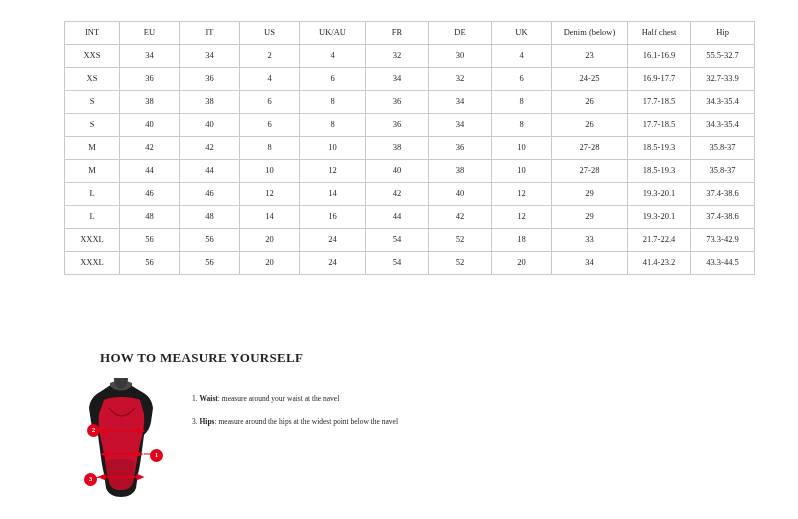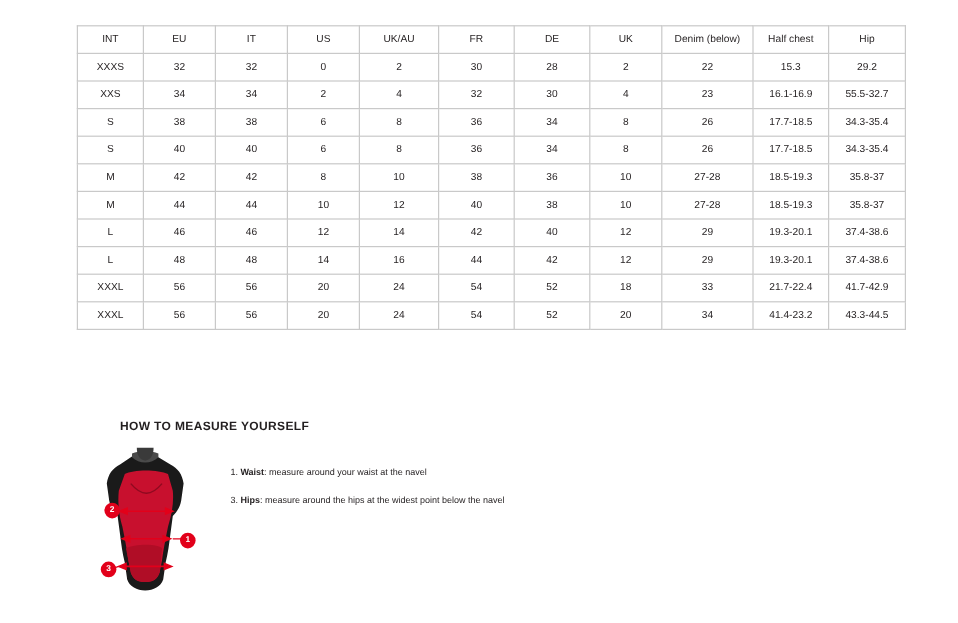--- a/index.html
+++ b/index.html
@@ -11,21 +11,21 @@
     width: 798px;
     height: 519px;
     font-family: "Liberation Sans", sans-serif;
     color: #231f20;
     position: relative;
     overflow: hidden;
   }
   .page {
     position: absolute;
     left: 0; top: 0;
-    width: 662px; height: 519px;
+    width: 662px; height: 519px; font-family: Liberation Serif, serif;
   }
   
   .size-table-wrap {
     position: absolute;
     left: 64px;
     top: 21px;
     width: 670px;
   }
   table.size-table {
     border-collapse: collapse;
@@ -60,21 +60,21 @@
   col.c-hip    { width: 64px; }
 
   
   .measure-section {
     position: absolute;
     left: 64px;
     top: 350px;
     width: 670px;
   }
   .measure-title {
-    font-size: 10px;
+    font-size: 13px;
     font-weight: bold;
     letter-spacing: 0.3px;
     color: #231f20;
     margin-bottom: 12px;
     padding-left: 36px;
   }
   .measure-body {
     position: relative;
     display: flex;
     align-items: flex-start;
@@ -147,44 +147,44 @@
           <th>FR</th>
           <th>DE</th>
           <th>UK</th>
           <th>Denim (below)</th>
           <th>Half chest</th>
           <th>Hip</th>
         </tr>
       </thead>
       <tbody>
         <tr>
-          <td>XXXS</td>
-          <td>32</td>
-          <td>32</td>
-          <td>0</td>
-          <td>2</td>
-          <td>30</td>
-          <td>28</td>
-          <td>2</td>
-          <td>22</td>
-          <td>15.3</td>
-          <td>29.2</td>
-        </tr>
-        <tr>
           <td>XXS</td>
           <td>34</td>
           <td>34</td>
           <td>2</td>
           <td>4</td>
           <td>32</td>
           <td>30</td>
           <td>4</td>
           <td>23</td>
           <td>16.1-16.9</td>
           <td>55.5-32.7</td>
+        </tr>
+        <tr>
+          <td>XS</td>
+          <td>36</td>
+          <td>36</td>
+          <td>4</td>
+          <td>6</td>
+          <td>34</td>
+          <td>32</td>
+          <td>6</td>
+          <td>24-25</td>
+          <td>16.9-17.7</td>
+          <td>32.7-33.9</td>
         </tr>
         <tr>
           <td>S</td>
           <td>38</td>
           <td>38</td>
           <td>6</td>
           <td>8</td>
           <td>36</td>
           <td>34</td>
           <td>8</td>
@@ -261,21 +261,21 @@
           <td>XXXL</td>
           <td>56</td>
           <td>56</td>
           <td>20</td>
           <td>24</td>
           <td>54</td>
           <td>52</td>
           <td>18</td>
           <td>33</td>
           <td>21.7-22.4</td>
-          <td>41.7-42.9</td>
+          <td>73.3-42.9</td>
         </tr>
         <tr>
           <td>XXXL</td>
           <td>56</td>
           <td>56</td>
           <td>20</td>
           <td>24</td>
           <td>54</td>
           <td>52</td>
           <td>20</td>

